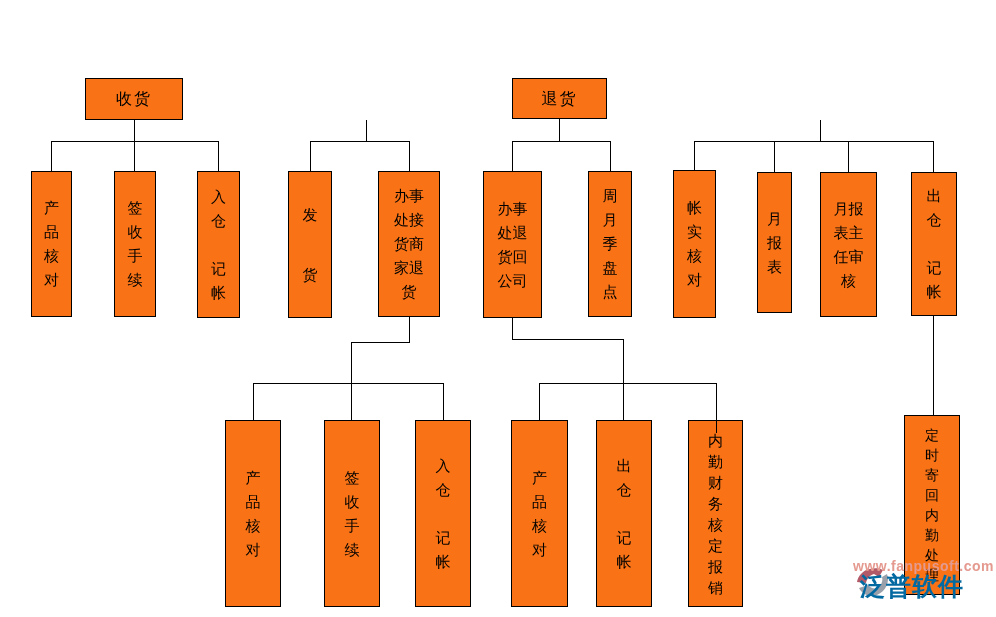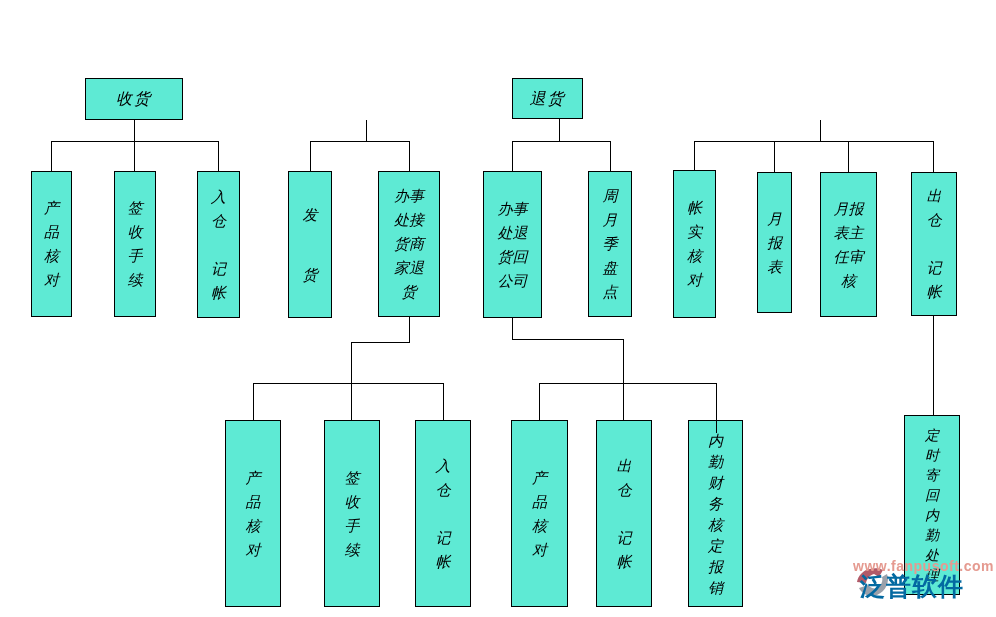--- a/index.html
+++ b/index.html
@@ -5,23 +5,23 @@
   html,body{margin:0;padding:0;background:#ffffff;}
   .canvas{
     position:relative;width:996px;height:617px;background:#ffffff;overflow:hidden;
     font-family:"Liberation Sans","DejaVu Sans",sans-serif;color:#000;
   }
   .title{
     position:absolute;left:372px;top:36px;
     font-size:19px;font-weight:bold;letter-spacing:6px;color:#000000;white-space:nowrap;
   }
   .node{
-    position:absolute;box-sizing:border-box;border:1px solid #000000;background:#5eead4;
+    position:absolute;box-sizing:border-box;border:1px solid #000000;background:#f97316;
     display:flex;align-items:center;justify-content:center;text-align:center;
-    font-size:15px;line-height:24px;white-space:pre-line;z-index:1;font-style:italic;
+    font-size:15px;line-height:24px;white-space:pre-line;z-index:1;
   }
   .hdr{font-size:16px;letter-spacing:2px;line-height:18px;}
   .lh21{line-height:21px;}
   .lh20{line-height:20px;font-size:14px;}
   .gap30{line-height:30px;}
   .line{position:absolute;background:#000000;z-index:2;}
   .watermark{position:absolute;z-index:3;}
   .wm-brand{
     position:absolute;left:860px;top:570px;font-size:25px;font-weight:bold;
     color:#0369a1;letter-spacing:1px;white-space:nowrap;z-index:3;
@@ -31,21 +31,21 @@
     color:#e59a90;letter-spacing:0.5px;white-space:nowrap;z-index:3;
   }
 </style>
 </head>
 <body>
 
 <div class="canvas">
 
 
   <div class="node hdr" style="left:85px;top:78px;width:98px;height:42px">收货</div>
-  <div class="node hdr" style="left:512px;top:78px;width:71px;height:41px">退货</div>
+  <div class="node hdr" style="left:512px;top:78px;width:95px;height:41px">退货</div>
 
   <div class="node" style="left:31px;top:171px;width:41px;height:146px">产
 品
 核
 对</div>
   <div class="node" style="left:114px;top:171px;width:42px;height:146px">签
 收
 手
 续</div>
   <div class="node" style="left:197px;top:171px;width:43px;height:147px">入

